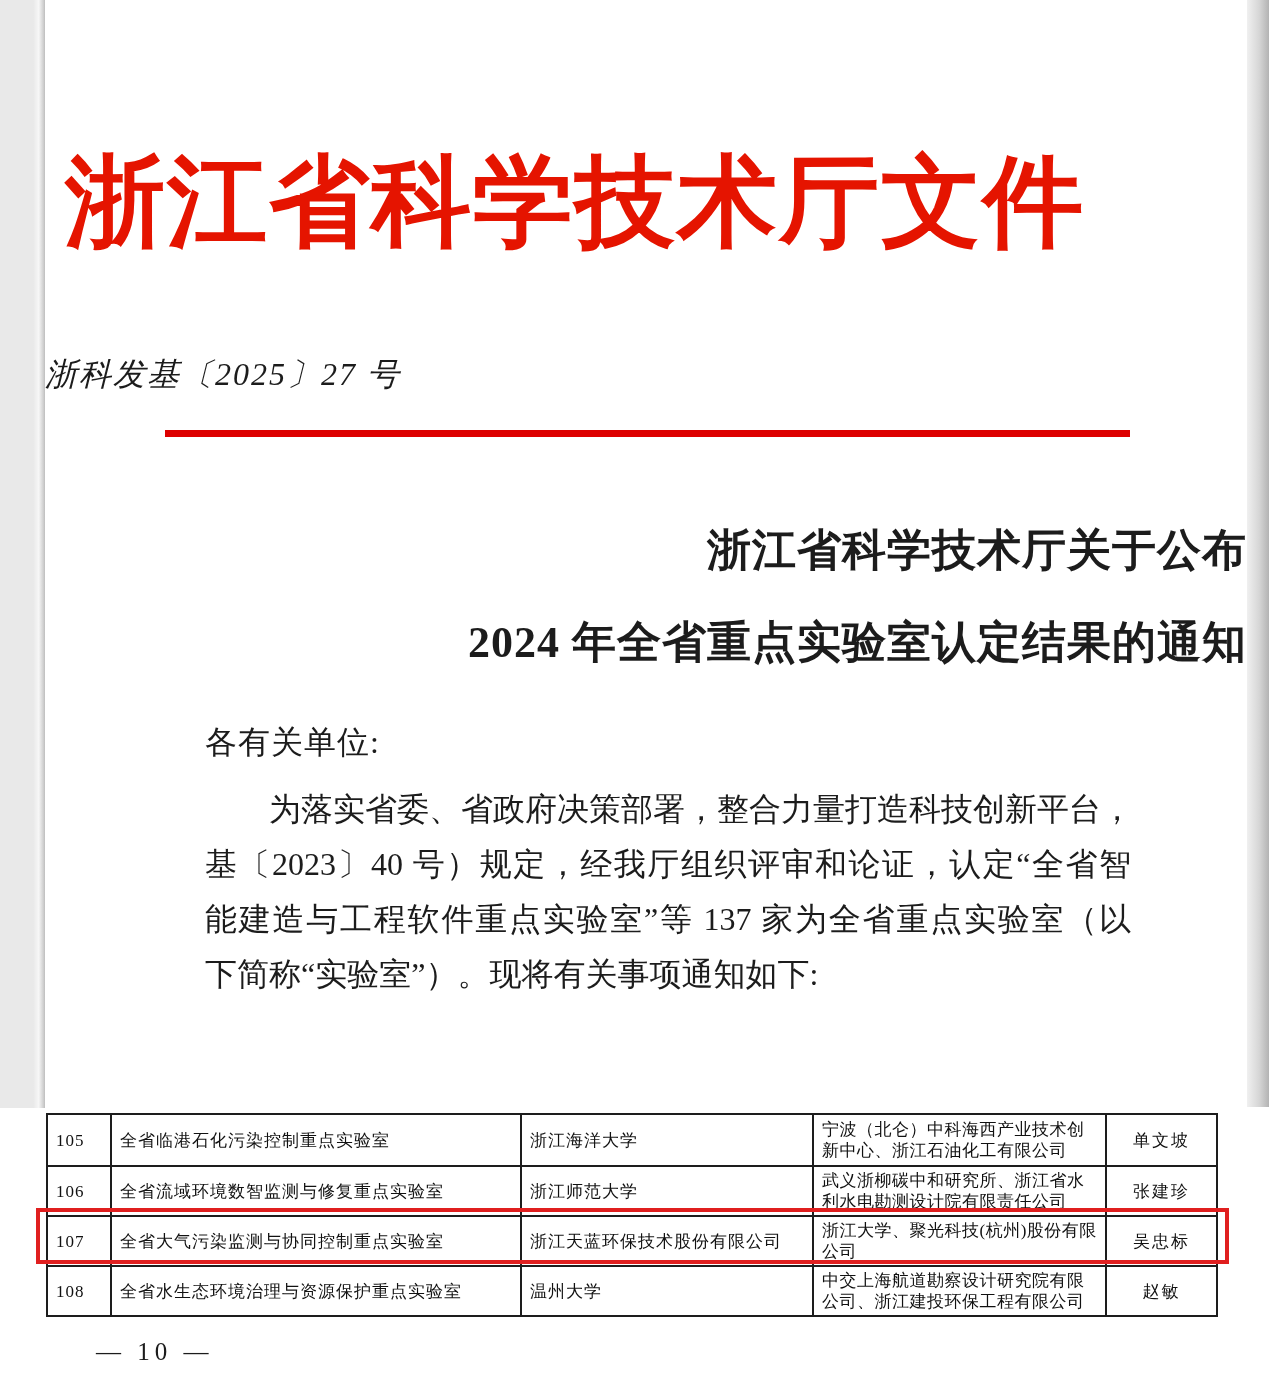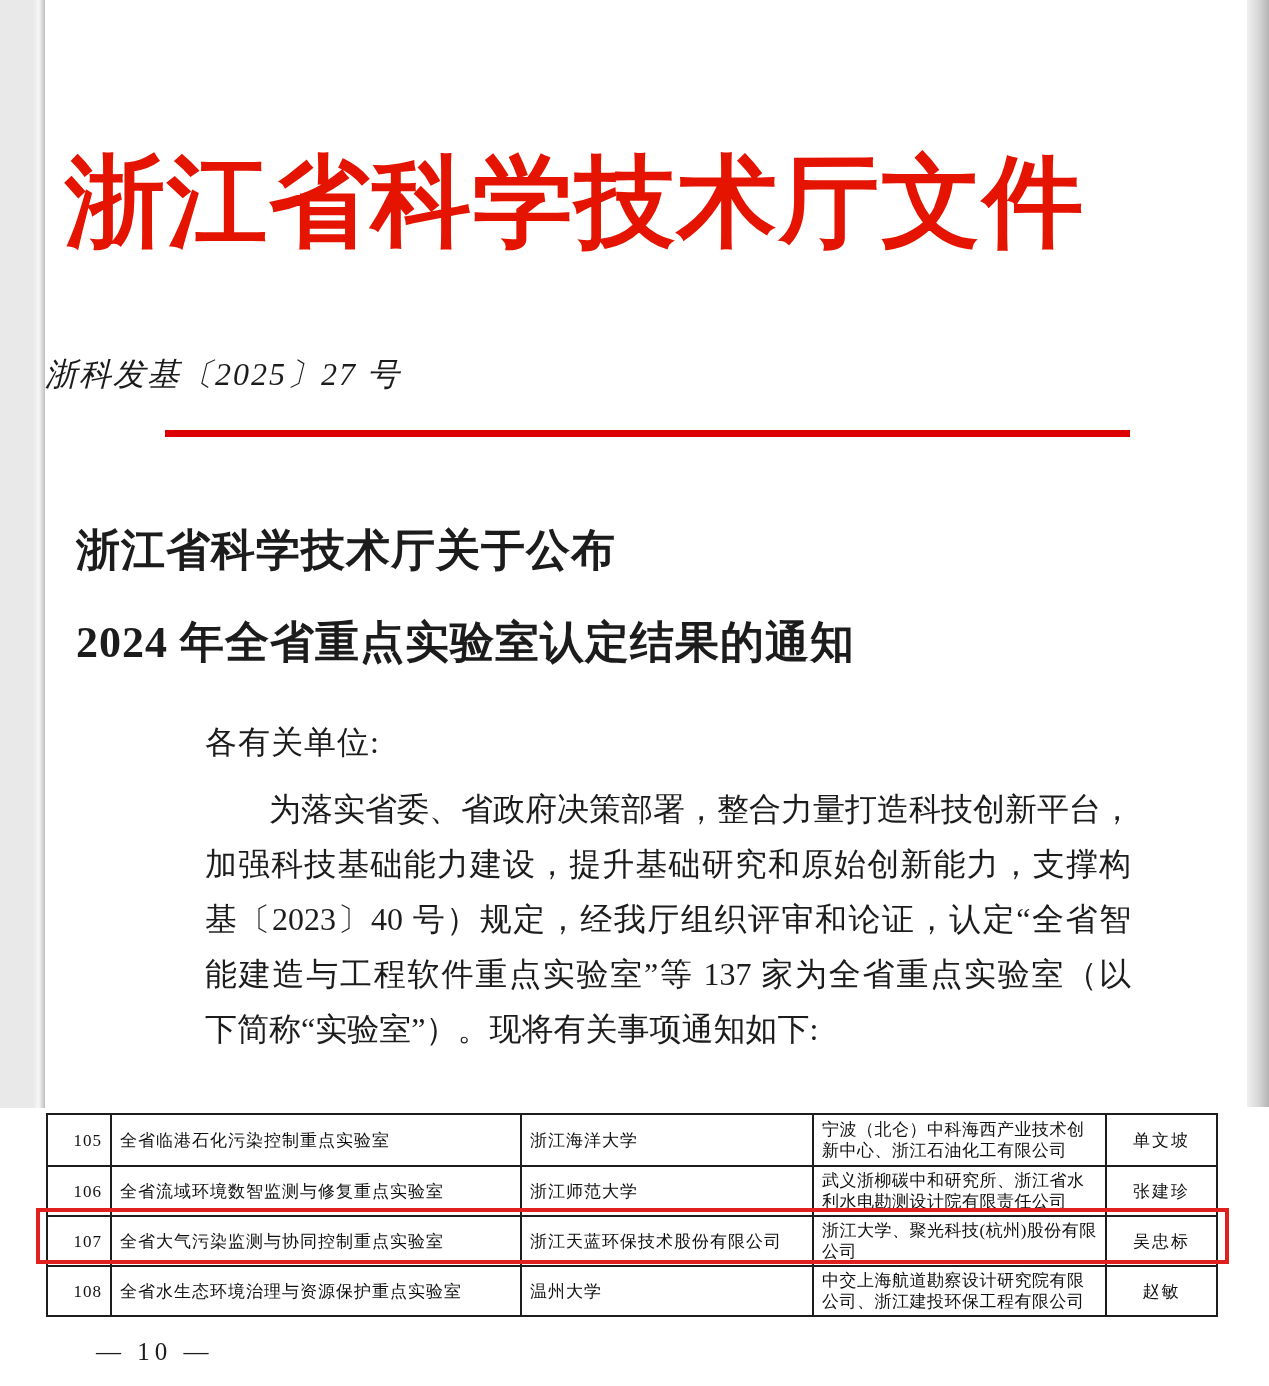--- a/index.html
+++ b/index.html
@@ -32,21 +32,21 @@
   }
   .doc-number{
     position:absolute;left:45px;top:352px;width:1142px;
     font-size:32px;line-height:44px;letter-spacing:2px;font-style:italic;
   }
   .red-rule{
     position:absolute;left:165px;top:430px;width:965px;height:7px;
     background:var(--rule-red);
   }
   .notice-title{
-    position:absolute;left:45px;width:1202px;text-align:left;
+    position:absolute;left:45px;width:1202px;text-align:right;
     font-weight:bold;font-size:44px;line-height:54px;letter-spacing:1px;
     white-space:nowrap;
     padding-left:31px;
   }
   .notice-title.l1{top:524px;}
   .notice-title.l2{top:596px;margin-top:20px;}
   .salutation{
     position:absolute;left:205px;top:722px;
     font-size:32px;line-height:40px;letter-spacing:1px;
   }
@@ -65,21 +65,21 @@
     position:absolute;left:46px;top:1113px;width:1170px;
     border-collapse:collapse;table-layout:fixed;
     font-size:17px;color:#111;
   }
   table.results td{
     border:2px solid #1d1d1d;
     vertical-align:middle;
     line-height:21px;
     padding:3px 8px;
   }
-  td.c-no{text-align:right;letter-spacing:1px;}
+  td.c-no{text-align:left;letter-spacing:1px;}
   td.c-lab{padding-left:14px;letter-spacing:1px;border-radius:19px;}
   td.c-org{padding-left:12px;letter-spacing:1px;}
   td.c-partner{padding-left:9px;letter-spacing:0.5px;}
   td.c-dir{text-align:center;letter-spacing:2px;}
   tr.r1{height:52px;}
   tr.r2{height:46px;}
   tr.r3{height:49px;}
   tr.r4{height:50px;}
   .highlight-box{
     position:absolute;left:36px;top:1208px;width:1193px;height:56px;
@@ -103,21 +103,20 @@
 
 <div class="red-rule"></div>
 
 <div class="notice-title l1">浙江省科学技术厅关于公布</div>
 <div class="notice-title l2">2024 年全省重点实验室认定结果的通知</div>
 
 <div class="salutation">各有关单位:</div>
 
 <div class="body-block">
   <div class="body-line indent">为落实省委、省政府决策部署，整合力量打造科技创新平台，</div>
-  <div class="body-line">加强科技基础能力建设，提升基础研究和原始创新能力，支撑构</div>
   <div class="body-line">基〔2023〕40 号）规定，经我厅组织评审和论证，认定“全省智</div>
   <div class="body-line">能建造与工程软件重点实验室”等 137 家为全省重点实验室（以</div>
   <div class="body-line last">下简称“实验室”）。现将有关事项通知如下:</div>
 </div>
 
 <table class="results">
   <colgroup>
     <col style="width:64px">
       <col style="width:410px">
       <col style="width:292px">

